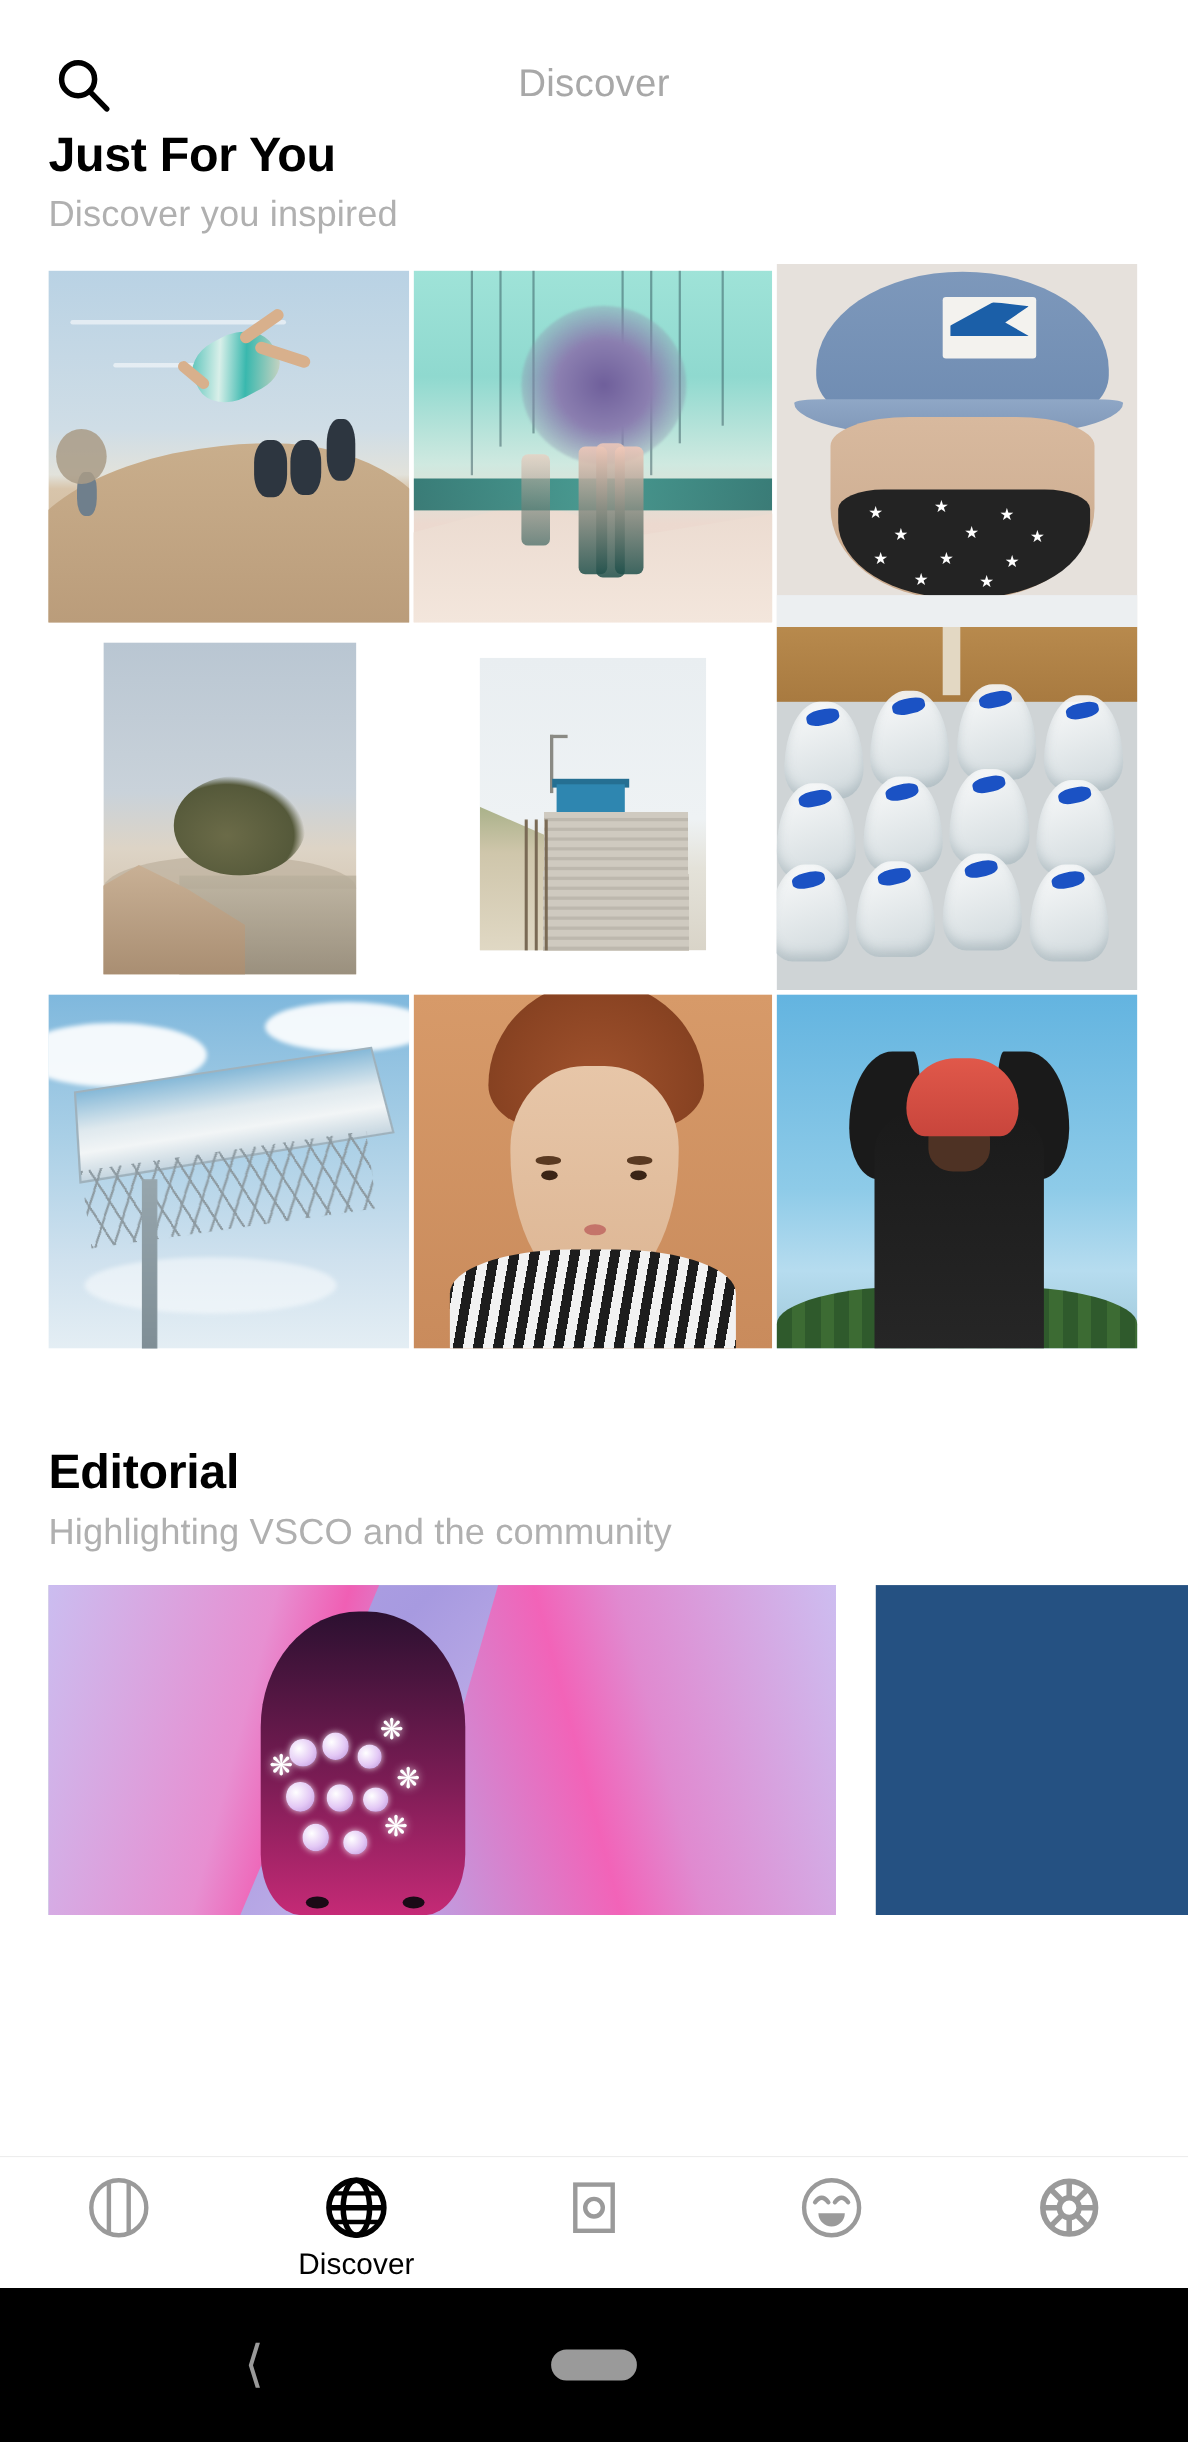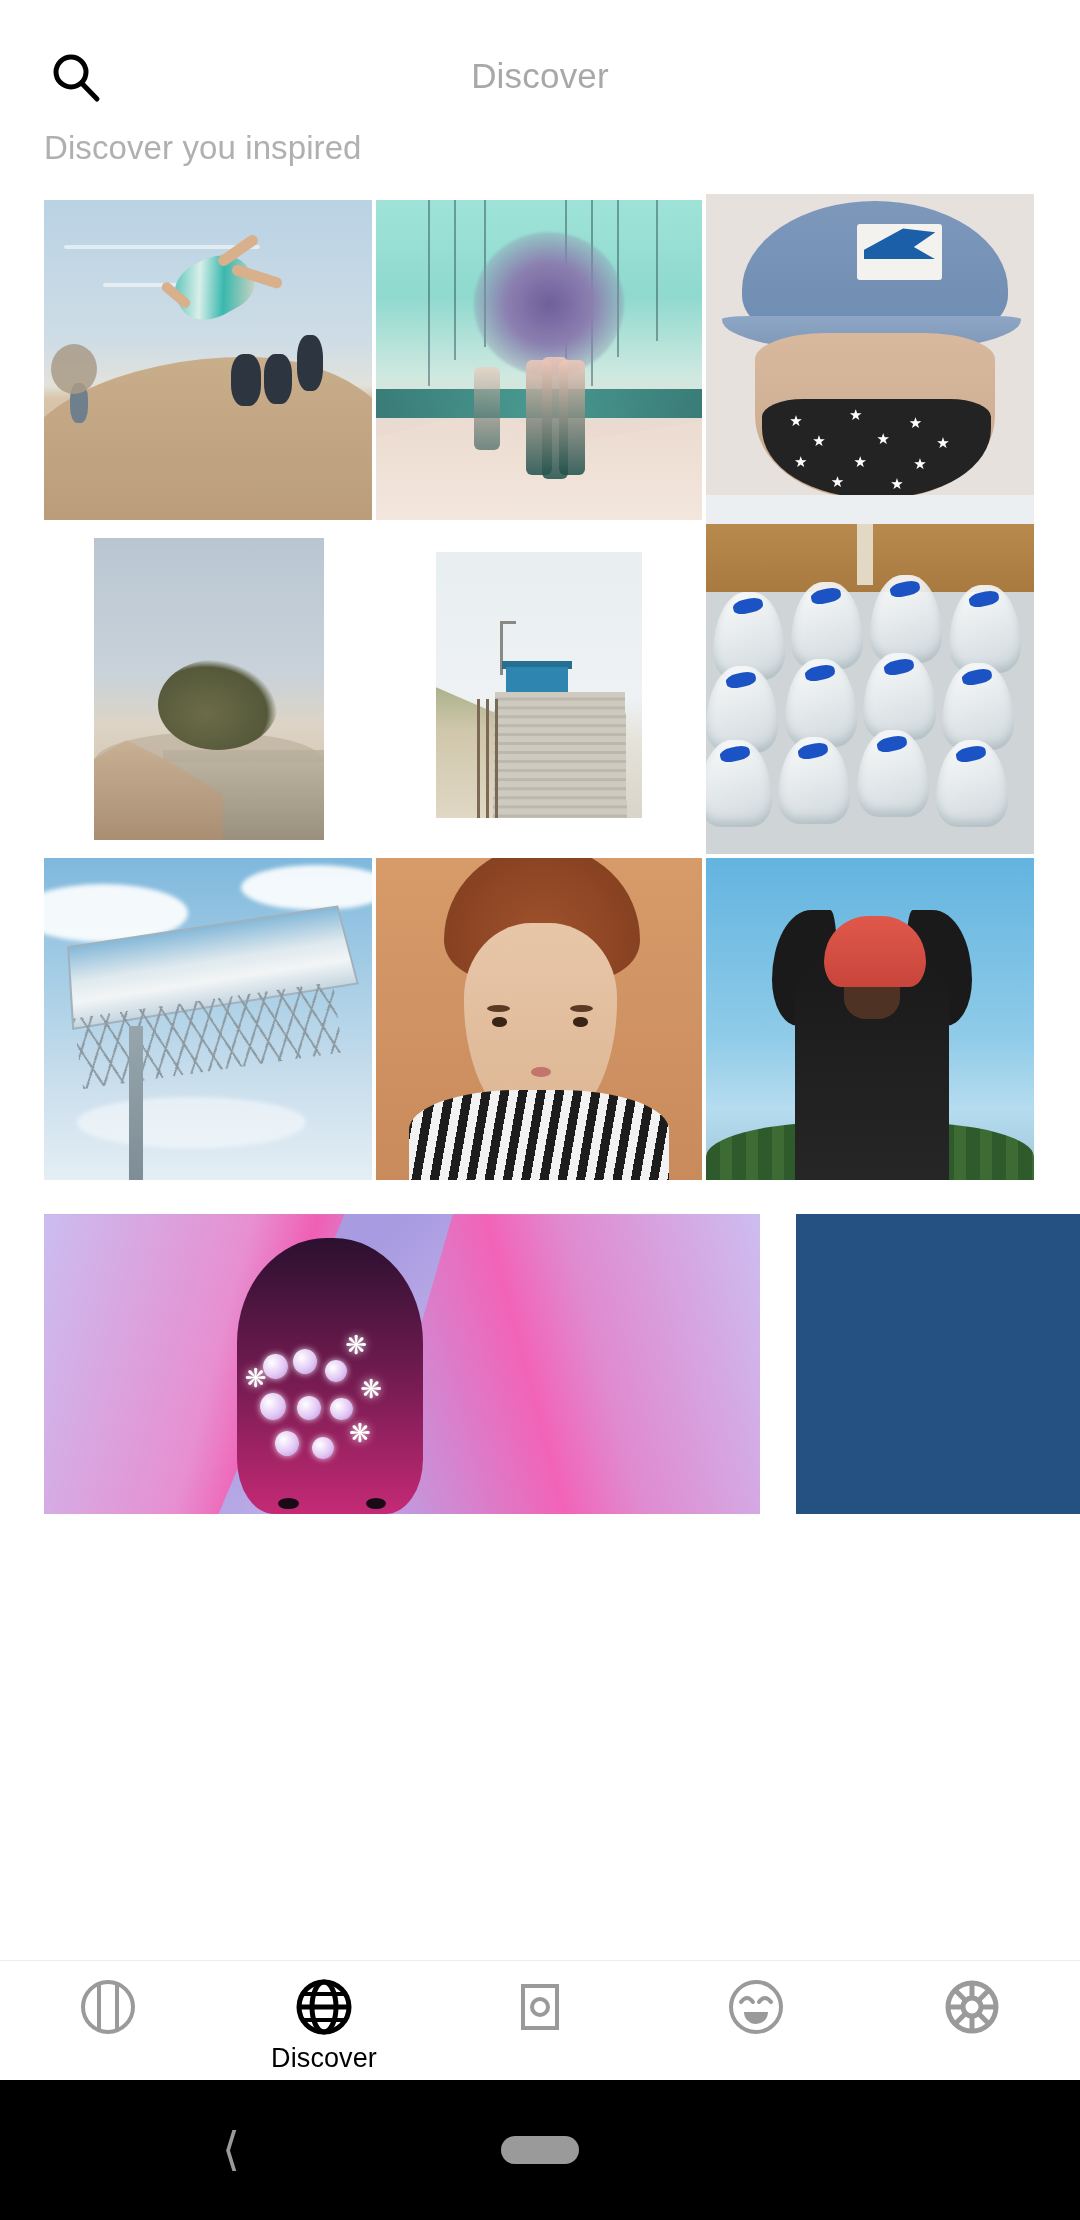--- a/index.html
+++ b/index.html
@@ -351,20 +351,21 @@
         <circle cx="24" cy="23" r="15" fill="none" stroke="#000" stroke-width="5"></circle>
         <line x1="34.5" y1="34" x2="50" y2="50" stroke="#000" stroke-width="5" stroke-linecap="round"></line>
       </svg>
     </div>
     <div class="header-title">Discover</div>
   </div>
 
   <div class="content">
 
     <div class="section-head">
+      <div class="section-title">Just For You</div>
       <div class="section-sub">Discover you inspired</div>
     </div>
 
     <div class="grid">
 
       <div class="cell row1-1">
         <div class="ph">
             <div class="p pic-flip">
           <div class="dune"></div>
           <div class="cloudstreak" style="left:6%;top:14%;"></div>
@@ -539,20 +540,24 @@
           <div class="armL"></div>
           <div class="armR"></div>
           <div class="body"></div>
           <div class="headface"></div>
           <div class="cloth"></div>
         </div>
           </div>
       </div>
     </div>
 
+    <div class="section-head editorial-head">
+      <div class="section-title">Editorial</div>
+      <div class="section-sub">Highlighting VSCO and the community</div>
+    </div>
 
     <div class="ed-row">
       <div class="ed-card">
         <div class="p pic-jewel">
           <div class="veilL"></div>
           <div class="veilR"></div>
           <div class="faceDark">
             <div class="gem" style="left:14%;top:42%;width:13%;height:9%;"></div>
             <div class="gem" style="left:30%;top:40%;width:13%;height:9%;"></div>
             <div class="gem" style="left:47%;top:44%;width:12%;height:8%;"></div>

